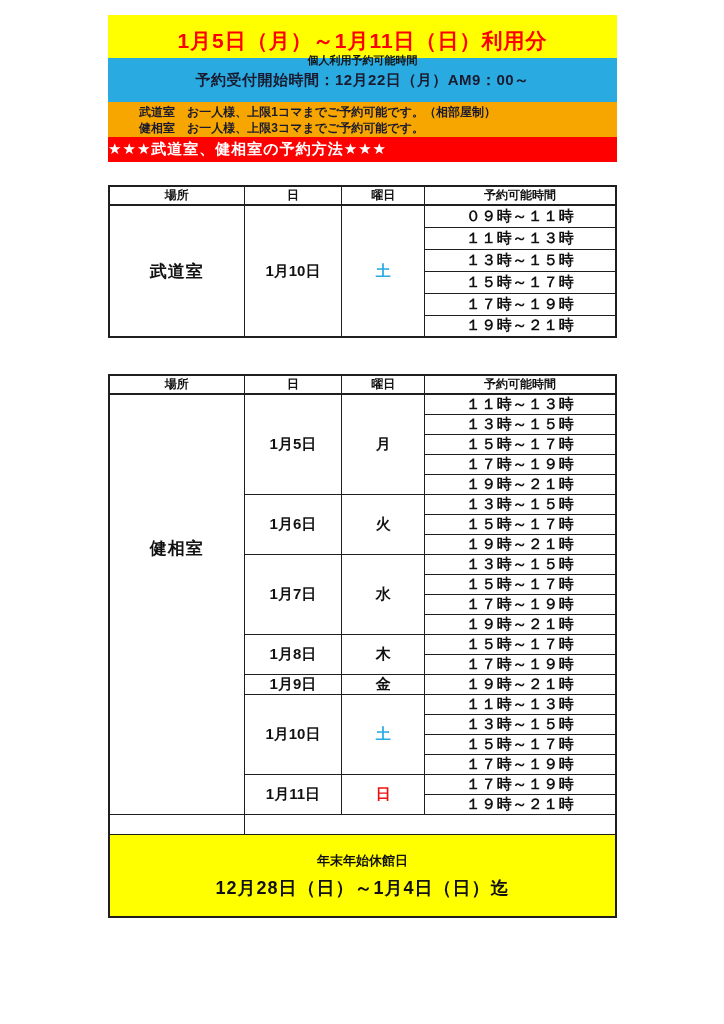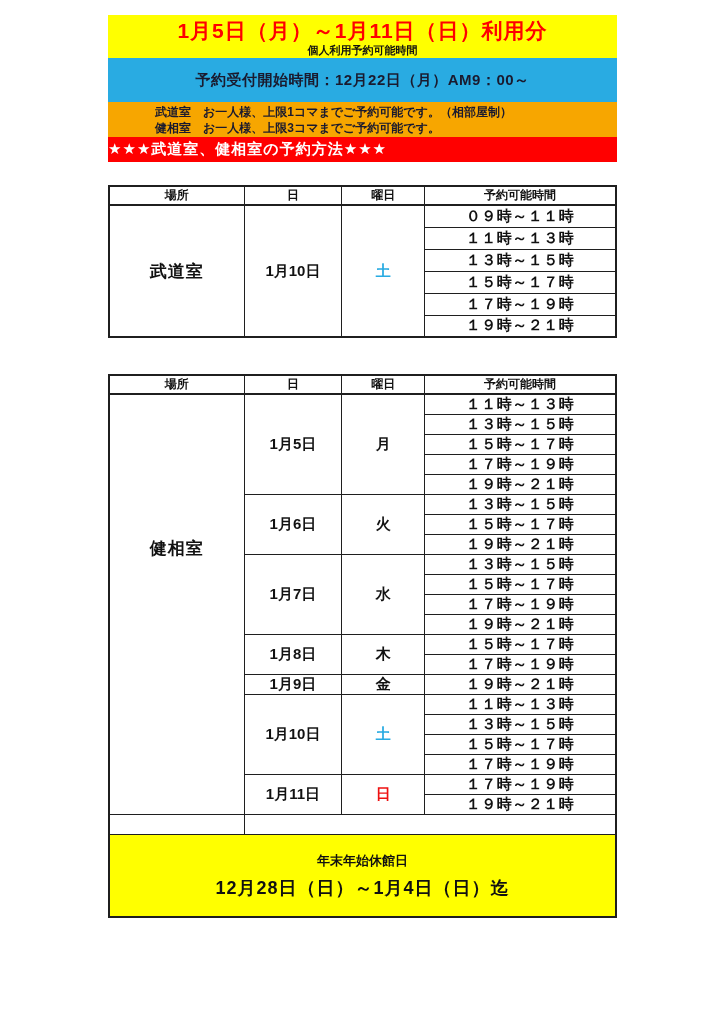--- a/index.html
+++ b/index.html
@@ -22,35 +22,35 @@
     color:#111;
     position:relative;
     overflow:hidden;
   }
   .page{position:relative;width:724px;height:1024px;background:#fff;}
   .sheet{position:absolute;left:108px;top:15px;width:509px;}
 
   
   .hdr-yellow{
     background:var(--banner-yellow,#ffff00);
-    height:43px;text-align:center;padding-top:3px;
+    height:43px;text-align:center;padding-top:13px;
   }
   .title{
     color:var(--title-red,#ff0000);
     font-size:21px;line-height:26px;letter-spacing:1px;
   }
   .subtitle{color:#111;font-size:11px;line-height:13px;}
   .hdr-blue{
     background:var(--info-blue,#29abe2);
     height:44px;display:flex;align-items:center;justify-content:center;
     color:var(--dark-text,#1a1a2e);font-size:15px;letter-spacing:0.5px;
   }
   .hdr-orange{
     background:var(--rule-orange,#f7a600);
-    height:35px;padding:2px 0 0 47px;
+    height:35px;padding:2px 0 0 31px;
     color:var(--dark-text,#1a1a2e);font-size:12px;
   }
   .hdr-orange .rule{line-height:16px;}
   .hdr-red{
     background:var(--method-red,#ff0000);
     height:25px;display:flex;align-items:center;justify-content:flex-start;
     color:#fff;font-size:15px;letter-spacing:1px;
   }
   .hdr-cream{
     background:var(--note-cream,#f9e3ac);

